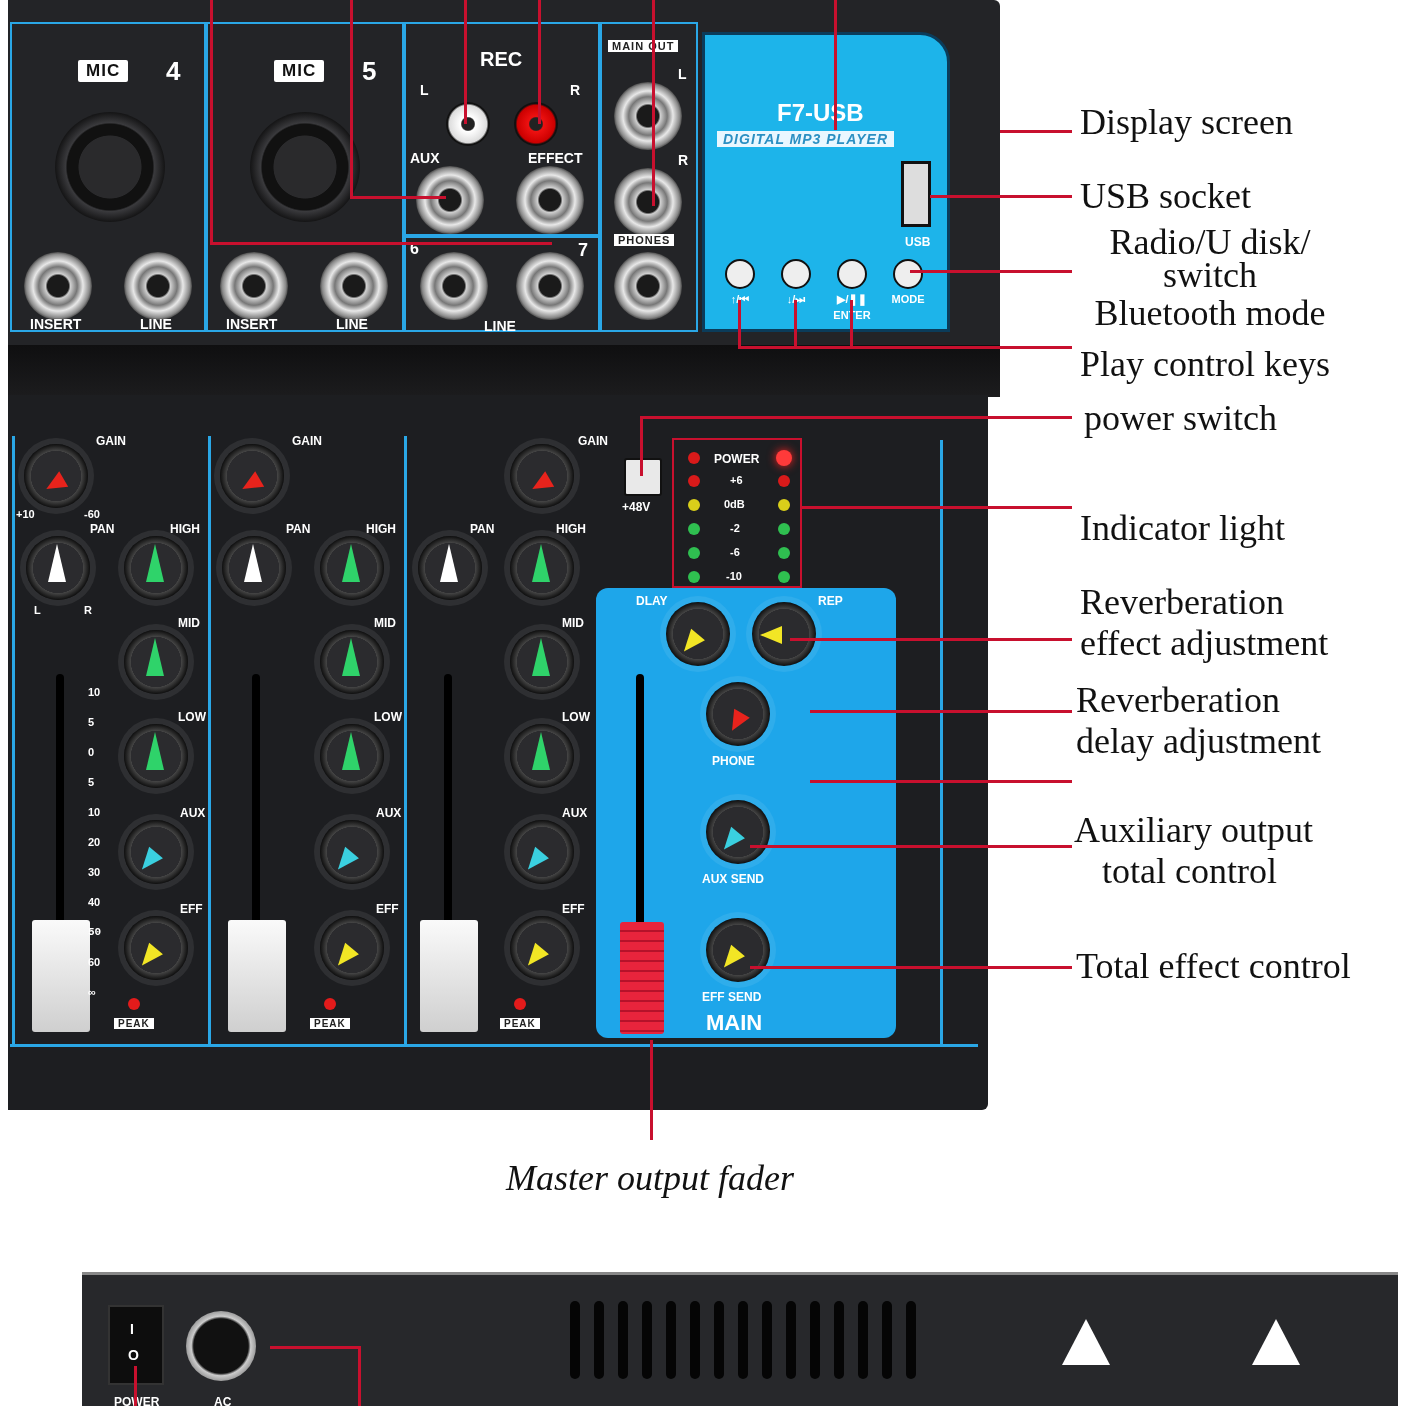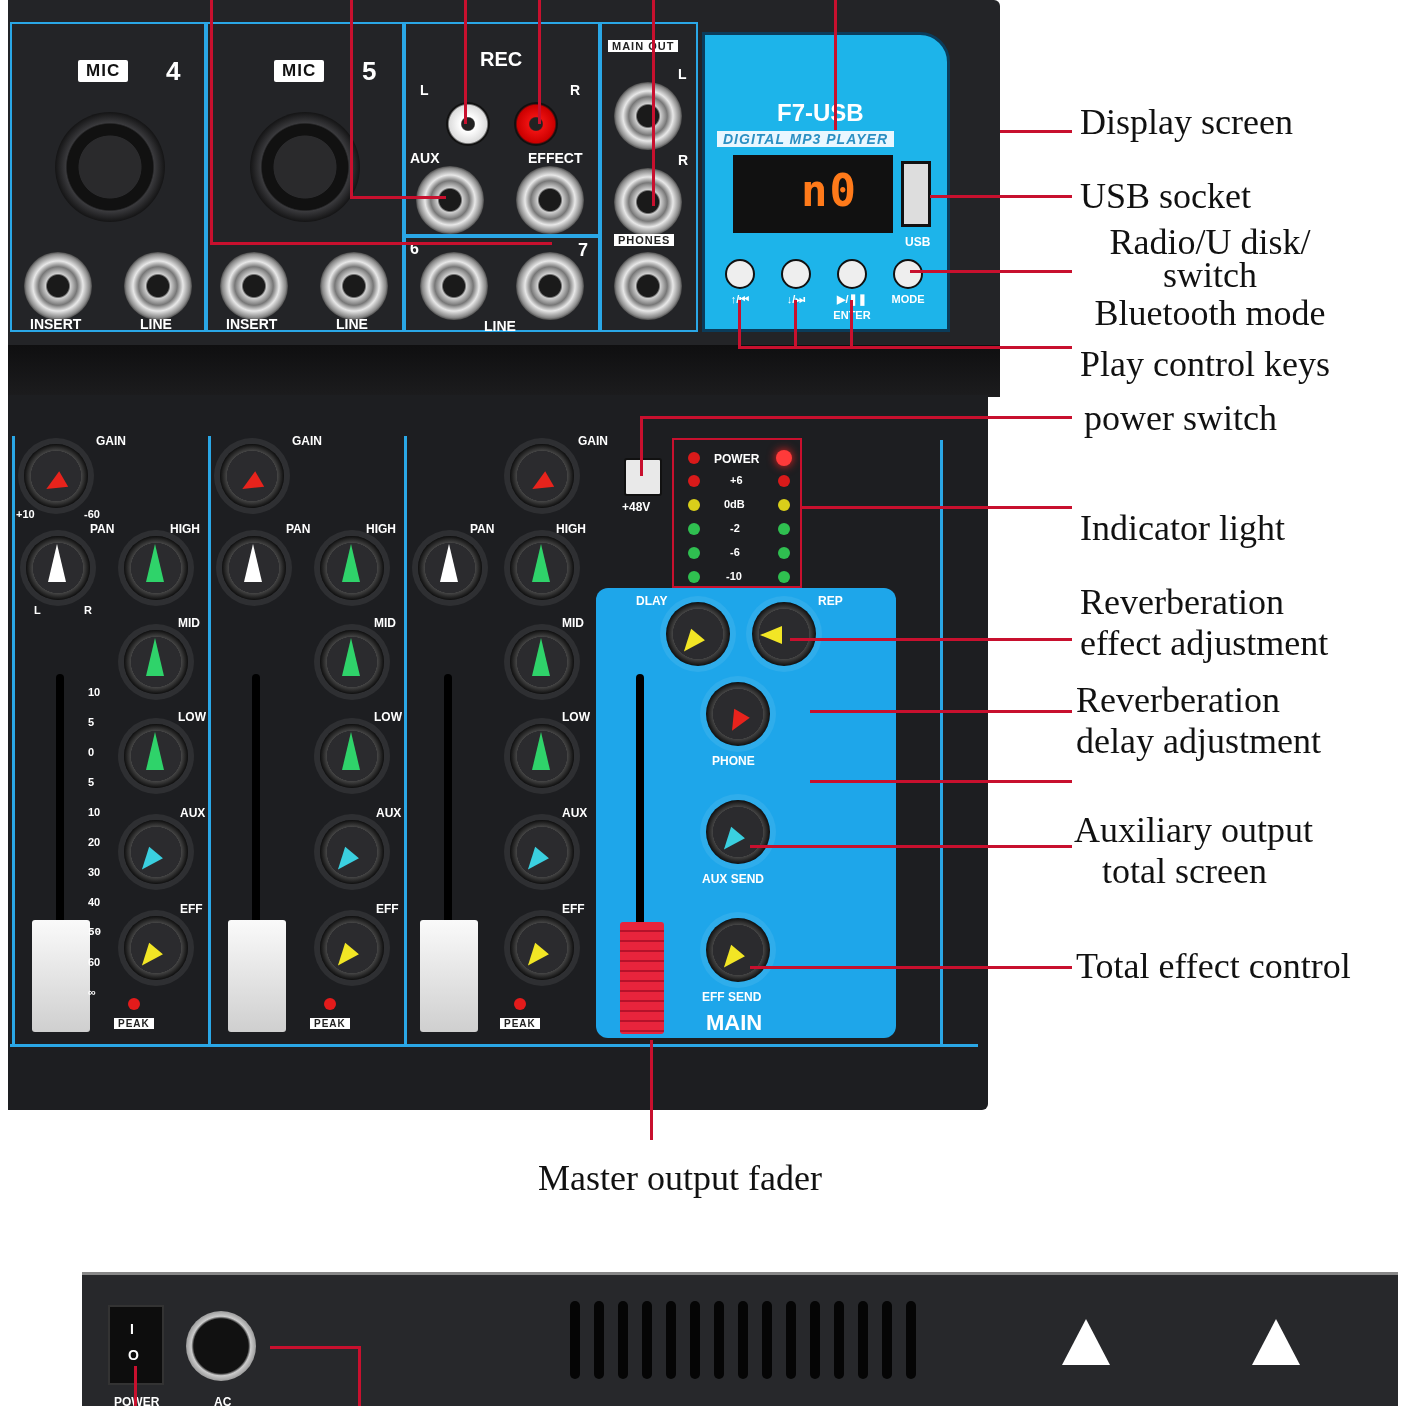--- a/index.html
+++ b/index.html
@@ -85,23 +85,20 @@
 <span class="abs small-white" style="left:678px;top:66px;">L</span>
 <div class="abs jack" style="left:614px;top:82px;"></div>
 <span class="abs small-white" style="left:678px;top:152px;">R</span>
 <div class="abs jack" style="left:614px;top:168px;"></div>
 <span class="abs tag" style="left:614px;top:234px;">PHONES</span>
 <div class="abs jack" style="left:614px;top:252px;"></div>
 
 <div class="abs player">
   <span class="abs" style="left:72px;top:64px;color:#fff;font-weight:bold;font-size:24px;">F7-USB</span>
   <span class="abs" style="left:12px;top:96px;background:#e9f7ff;color:#2b8fc2;font-style:italic;font-weight:bold;font-size:14px;padding:0 6px;letter-spacing:1px;">DIGITAL MP3 PLAYER</span>
-  <div class="abs display">
-    <span class="abs seg" style="left:68px;top:10px;">n0</span>
-  </div>
   <div class="abs" style="left:196px;top:126px;width:30px;height:66px;background:#ddd;border:3px solid #111;box-sizing:border-box;"></div>
   <span class="abs small-white" style="left:200px;top:200px;font-size:12px;">USB</span>
   <div class="abs pbtn" style="left:20px;top:224px;"></div>
   <div class="abs pbtn" style="left:76px;top:224px;"></div>
   <div class="abs pbtn" style="left:132px;top:224px;"></div>
   <div class="abs pbtn" style="left:188px;top:224px;"></div>
   <span class="abs pbtn-lbl" style="left:10px;top:258px;width:50px;">↑/⏮</span>
   <span class="abs pbtn-lbl" style="left:66px;top:258px;width:50px;">↓/⏭</span>
   <span class="abs pbtn-lbl" style="left:122px;top:258px;width:50px;">▶/❚❚</span>
   <span class="abs pbtn-lbl" style="left:122px;top:274px;width:50px;">ENTER</span>
@@ -329,24 +326,24 @@
 <div class="abs callout" style="left:1080px;top:582px;">
   <div>Reverberation</div>
   <div>effect adjustment</div>
 </div>
 <div class="abs callout" style="left:1076px;top:680px;">
   <div>Reverberation</div>
   <div>delay adjustment</div>
 </div>
 <div class="abs callout" style="left:1074px;top:810px;">
   <div>Auxiliary output</div>
-  <div style="padding-left:28px;">total screen</div>
+  <div style="padding-left:28px;">total control</div>
 </div>
 <div class="abs callout" style="left:1076px;top:946px;">Total effect control</div>
-<div class="abs callout" style="left:538px;top:1158px;">Master output fader</div>
+<div class="abs callout" style="left:506px;top:1158px;font-style:italic;">Master output fader</div>
 
 <div class="abs rear">
   <div class="abs" style="left:26px;top:30px;width:52px;height:76px;background:#0d0d0d;border:2px solid #333;">
     <span class="abs small-white" style="left:20px;top:14px;">I</span>
     <span class="abs small-white" style="left:18px;top:40px;">O</span>
   </div>
   <span class="abs small-white" style="left:32px;top:120px;font-size:12px;">POWER</span>
   <div class="abs" style="left:104px;top:36px;width:70px;height:70px;border-radius:50%;background:radial-gradient(circle,#111 55%,#ccc 60%,#888 75%,#333 80%);"></div>
   <span class="abs small-white" style="left:132px;top:120px;font-size:12px;">AC</span>
   <div class="abs" style="left:488px;top:26px;display:flex;gap:14px;">

